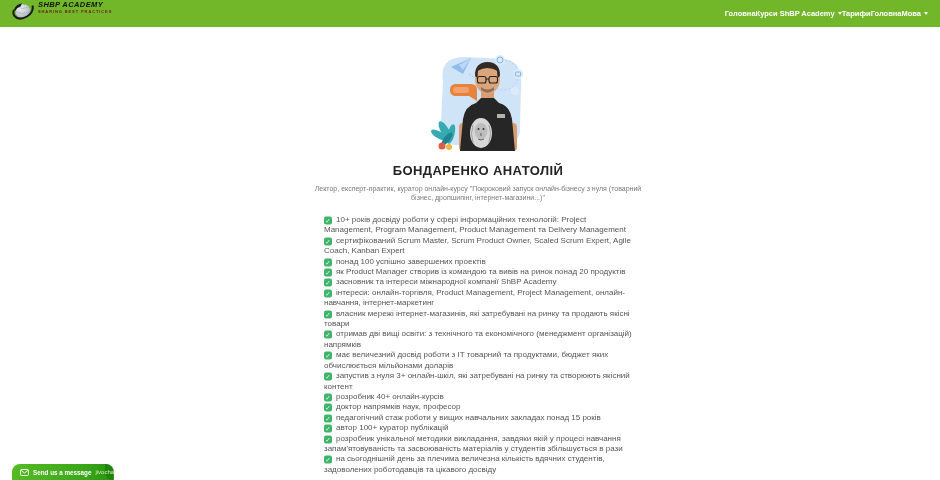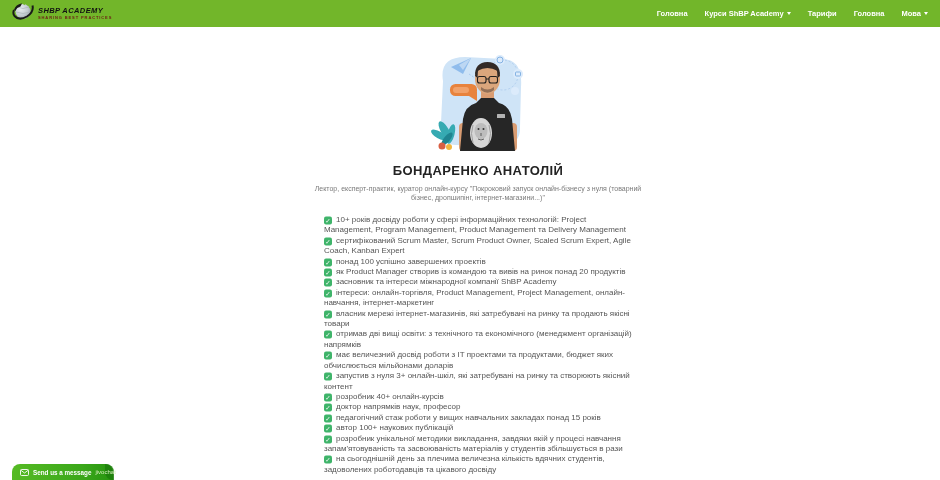--- a/index.html
+++ b/index.html
@@ -6,25 +6,25 @@
   html,body { background:#fff; }
   body { font-family:"Liberation Sans","DejaVu Sans",sans-serif; }
   .page { position:relative; width:940px; height:480px; overflow:hidden; background:#fff; margin:0 auto; }
 
   
   .header {
     position:absolute; top:0; left:0; width:940px; height:27px;
     background:#72b62a; display:flex; align-items:center;
     padding:0 12px; justify-content:space-between;
   }
-  .logo { display:flex; align-items:center; gap:4px; cursor:pointer; }
+  .logo { display:flex; gap:4px; cursor:pointer; }
   .logo-text { display:flex; flex-direction:column; line-height:1; }
   .logo-title { font-size:7.5px; font-weight:bold; font-style:italic; color:#121212; letter-spacing:0.4px; }
   .logo-subtitle { font-size:4px; font-weight:bold; color:#6e1d16; letter-spacing:0.9px; margin-top:1.5px; }
-  .nav { display:flex; align-items:center; gap:17px; }
+  .nav { display:flex; align-items:center; gap:0; }
   .nav-item { font-size:7.5px; font-weight:bold; color:#ffffff; text-decoration:none; display:inline-flex; align-items:center; cursor:pointer; }
   .caret {
     display:inline-block; width:0; height:0; margin-left:3px;
     border-left:2.5px solid transparent; border-right:2.5px solid transparent;
     border-top:3px solid #ffffff;
   }
 
   
   .main { position:absolute; top:27px; left:8px; width:940px; }
   .photo-wrap { width:98px; height:104px; margin:20px auto 0 auto; border-radius:8px; overflow:hidden; }
@@ -163,26 +163,26 @@
 
     <div class="facts">
         <p class="fact"><span class="check-icon">✓</span><span>10+ років досвіду роботи у сфері інформаційних технологій: Project Management, Program Management, Product Management та Delivery Management</span></p>
         <p class="fact"><span class="check-icon">✓</span><span>сертифікований Scrum Master, Scrum Product Owner, Scaled Scrum Expert, Agile Coach, Kanban Expert</span></p>
         <p class="fact"><span class="check-icon">✓</span><span>понад 100 успішно завершених проектів</span></p>
         <p class="fact"><span class="check-icon">✓</span><span>як Product Manager створив із командою та вивів на ринок понад 20 продуктів</span></p>
         <p class="fact"><span class="check-icon">✓</span><span>засновник та інтереси міжнародної компанії ShBP Academy</span></p>
         <p class="fact"><span class="check-icon">✓</span><span>інтереси: онлайн-торгівля, Product Management, Project Management, онлайн-навчання, інтернет-маркетинг</span></p>
         <p class="fact"><span class="check-icon">✓</span><span>власник мережі інтернет-магазинів, які затребувані на ринку та продають якісні товари</span></p>
         <p class="fact"><span class="check-icon">✓</span><span>отримав дві вищі освіти: з технічного та економічного (менеджмент організацій) напрямків</span></p>
-        <p class="fact"><span class="check-icon">✓</span><span>має величезний досвід роботи з ІТ проектами та продуктами, бюджет яких обчислюється мільйонами доларів</span></p>
+        <p class="fact"><span class="check-icon">✓</span><span>має величезний досвід роботи з ІТ товарний та продуктами, бюджет яких обчислюється мільйонами доларів</span></p>
         <p class="fact"><span class="check-icon">✓</span><span>запустив з нуля 3+ онлайн-шкіл, які затребувані на ринку та створюють якісний контент</span></p>
         <p class="fact"><span class="check-icon">✓</span><span>розробник 40+ онлайн-курсів</span></p>
         <p class="fact"><span class="check-icon">✓</span><span>доктор напрямків наук, професор</span></p>
         <p class="fact"><span class="check-icon">✓</span><span>педагогічний стаж роботи у вищих навчальних закладах понад 15 років</span></p>
-        <p class="fact"><span class="check-icon">✓</span><span>автор 100+ наукових публікацій</span></p>
+        <p class="fact"><span class="check-icon">✓</span><span>автор 100+ куратор публікацій</span></p>
         <p class="fact"><span class="check-icon">✓</span><span>розробник унікальної методики викладання, завдяки якій у процесі навчання запам'ятовуваність та засвоюваність матеріалів у студентів збільшується в рази</span></p>
         <p class="fact"><span class="check-icon">✓</span><span>на сьогоднішній день за плечима величезна кількість вдячних студентів, задоволених роботодавців та цікавого досвіду</span></p>
       </div>
   </div>
 
   <div class="chat">
     <span class="env">
       <svg width="9" height="7" viewBox="0 0 9 7">
         <rect x="0.5" y="0.5" width="8" height="6" rx="1" fill="none" stroke="#ffffff" stroke-width="0.9"></rect>
         <path d="M0.8,1.2 L4.5,4 L8.2,1.2" fill="none" stroke="#ffffff" stroke-width="0.9"></path>

